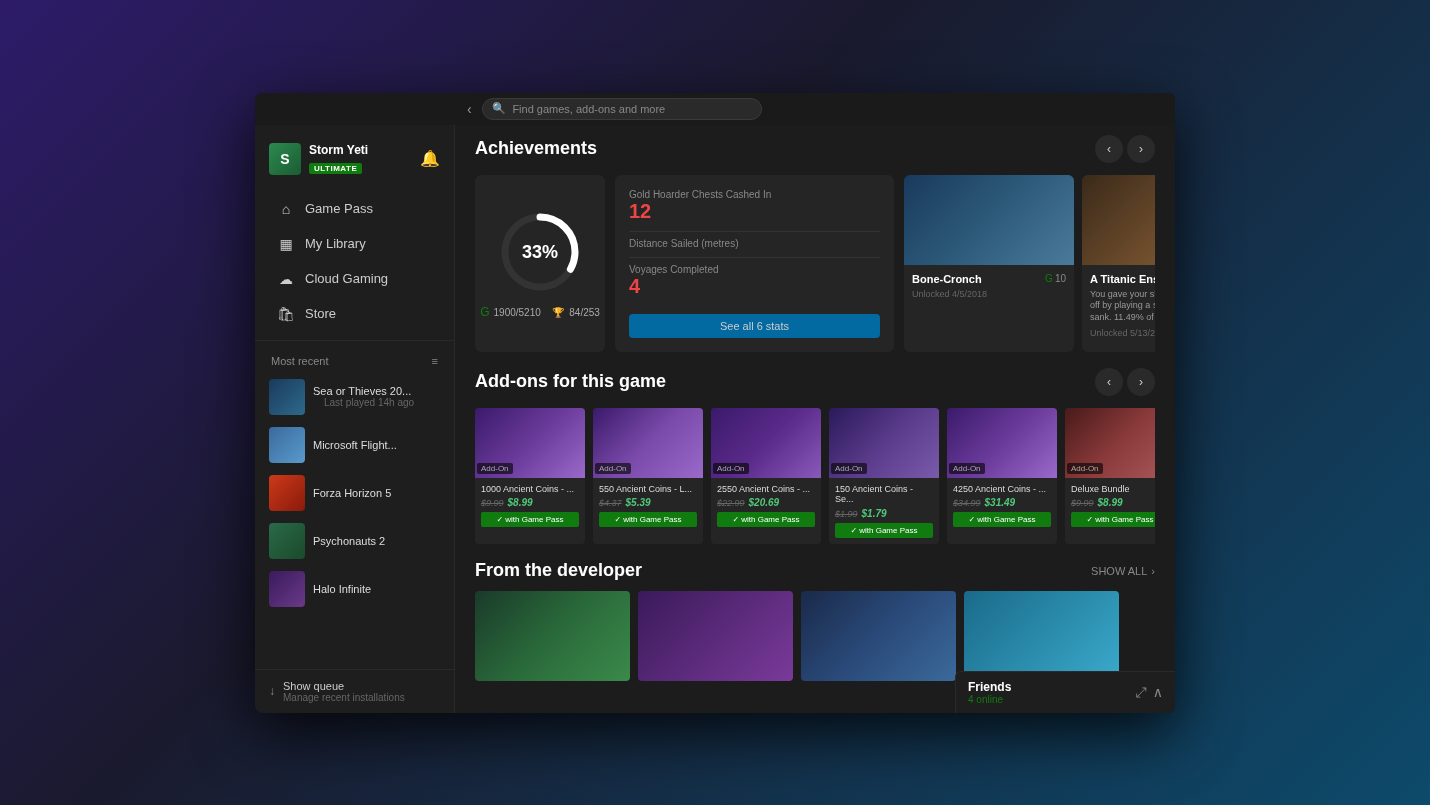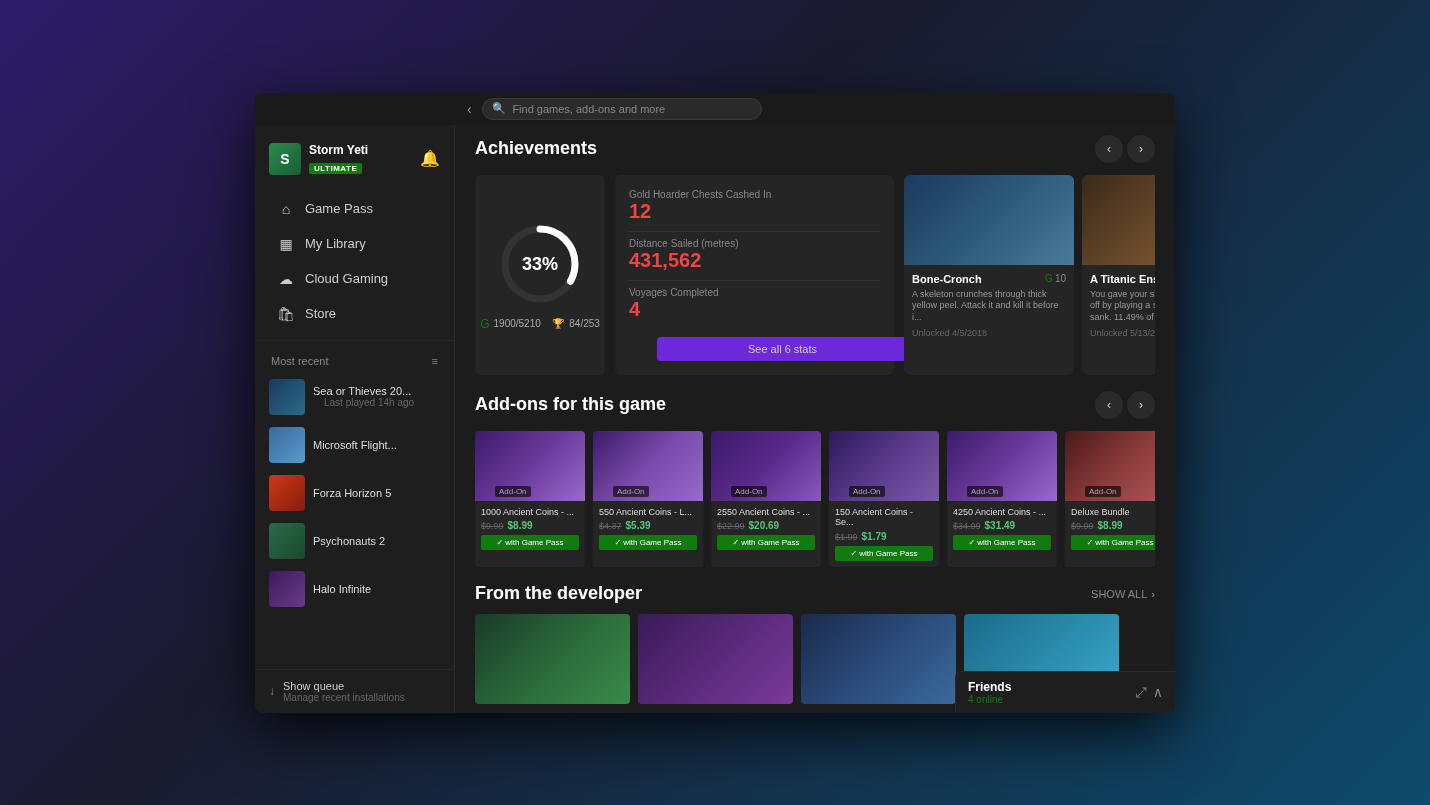--- a/index.html
+++ b/index.html
@@ -151,23 +151,23 @@
     .g-icon { color: #107c10; font-size: 12px; }
     
     .stats-panel {
       background: #252525; border-radius: 6px; padding: 14px;
       flex: 1; min-width: 0;
     }
     .stats-row { margin-bottom: 8px; }
     .stats-label { font-size: 10px; color: #888; }
     .stats-num { font-size: 20px; font-weight: 700; color: #ef4444; }
     .see-all-btn {
-      background: #6d28d9; color: #ccc; font-size: 11px;
+      background: #0369a1; color: #ccc; font-size: 11px;
       border: none; border-radius: 4px; padding: 6px 16px;
-      cursor: pointer; width: 100%; margin-top: 8px; margin-left: 28px;
+      cursor: pointer; width: 100%; margin-top: 8px;
     }
     
     .achievement-cards { display: flex; gap: 8px; flex: 1; overflow: hidden; }
     .achievement-card {
       width: 170px; flex-shrink: 0; border-radius: 6px; overflow: hidden;
       background: #252525; position: relative;
     }
     .card-img {
       width: 100%; height: 90px; object-fit: cover;
     }
@@ -194,25 +194,25 @@
       position: relative;
     }
     .addon-img-1 { background: linear-gradient(135deg, #3a1a6a, #6a3a9a, #9a6aca); }
     .addon-img-2 { background: linear-gradient(135deg, #3a1a6a, #7a4aaa, #9a6aca); }
     .addon-img-3 { background: linear-gradient(135deg, #3a1a6a, #5a2a8a, #8a5aba); }
     .addon-img-4 { background: linear-gradient(135deg, #2a1a5a, #5a3a8a, #7a5aaa); }
     .addon-img-5 { background: linear-gradient(135deg, #3a1a6a, #6a3a9a, #9a6aca); }
     .addon-img-6 { background: linear-gradient(135deg, #4a1a1a, #8a3a3a, #aa5a5a); }
     .addon-badge {
       background: rgba(0,0,0,0.6); color: #aaa; font-size: 8px;
-      padding: 1px 4px; border-radius: 2px; position: absolute; bottom: 4px; left: 20px;
+      padding: 1px 4px; border-radius: 2px; position: absolute; bottom: 4px; left: 2px;
     }
     .addon-body { padding: 6px; }
     .addon-name { font-size: 9px; color: #ddd; line-height: 1.2; margin-bottom: 3px; }
-    .addon-price { display: flex; gap: 4px; align-items: center; margin-bottom: 4px; }
+    .addon-price { display: flex; gap: 4px; align-items: center; margin-bottom: 4px; font-style: italic; }
     .price-old { font-size: 9px; color: #666; text-decoration: line-through; }
     .price-new { font-size: 10px; color: #4fc878; font-weight: 700; }
     .game-pass-btn {
       background: #107c10; color: white; font-size: 8px;
       border: none; border-radius: 2px; padding: 3px 6px;
       cursor: pointer; width: 100%; display: flex; align-items: center;
       justify-content: center; gap: 2px;
     }
 
     
@@ -388,42 +388,40 @@
           </div>
 
           <div class="stats-panel">
             <div class="stats-row">
               <div class="stats-label">Gold Hoarder Chests Cashed In</div>
               <div class="stats-num">12</div>
             </div>
             <div style="height:1px;background:#333;margin:6px 0;"></div>
             <div class="stats-row">
               <div class="stats-label">Distance Sailed (metres)</div>
-              <div class="stats-num">431,562</div>
             </div>
             <div style="height:1px;background:#333;margin:6px 0;"></div>
             <div class="stats-row">
               <div class="stats-label">Voyages Completed</div>
               <div class="stats-num">4</div>
             </div>
             <button class="see-all-btn">See all 6 stats</button>
           </div>
 
           <div class="achievement-cards">
             <div class="achievement-card">
               <div class="card-img card-img-1"></div>
               <div class="card-body">
                 <div class="card-title-row">
                   <span class="card-title">Bone-Cronch</span>
                   <span class="card-points">
                     <span style="color:#107c10;">G</span>
                     <span>10</span>
                   </span>
                 </div>
-                <div class="card-desc">A skeleton crunches through thick yellow peel. Attack it and kill it before i...</div>
                 <div class="card-date">Unlocked 4/5/2018</div>
               </div>
             </div>
             <div class="achievement-card">
               <div class="card-img card-img-2"></div>
               <div class="card-body">
                 <div class="card-title-row">
                   <span class="card-title">A Titanic Ensemble</span>
 
                 </div>

